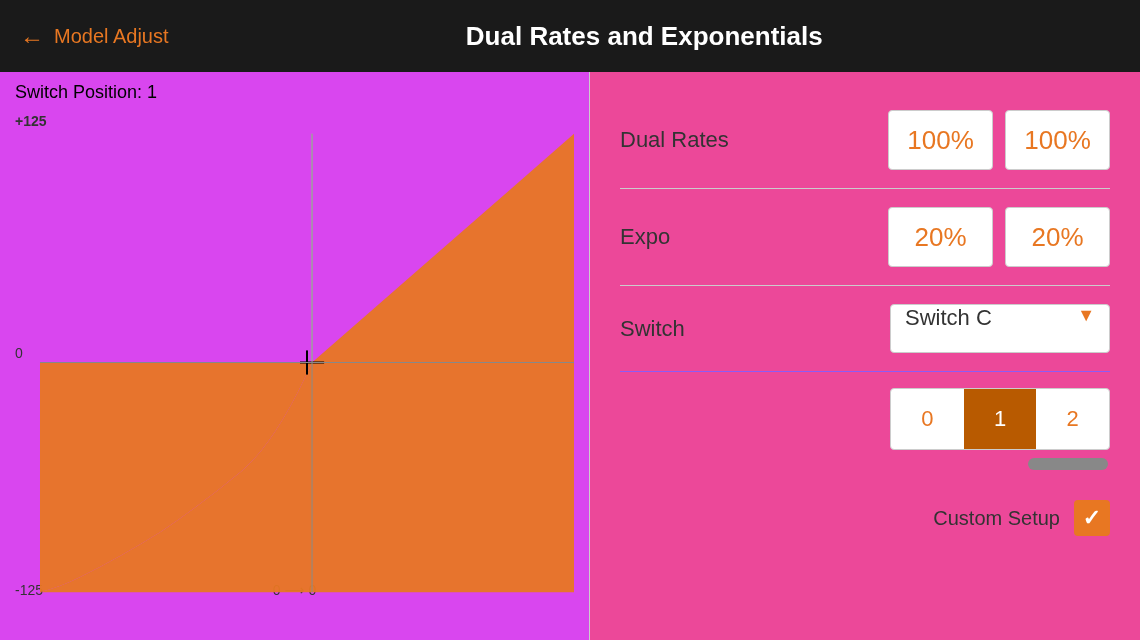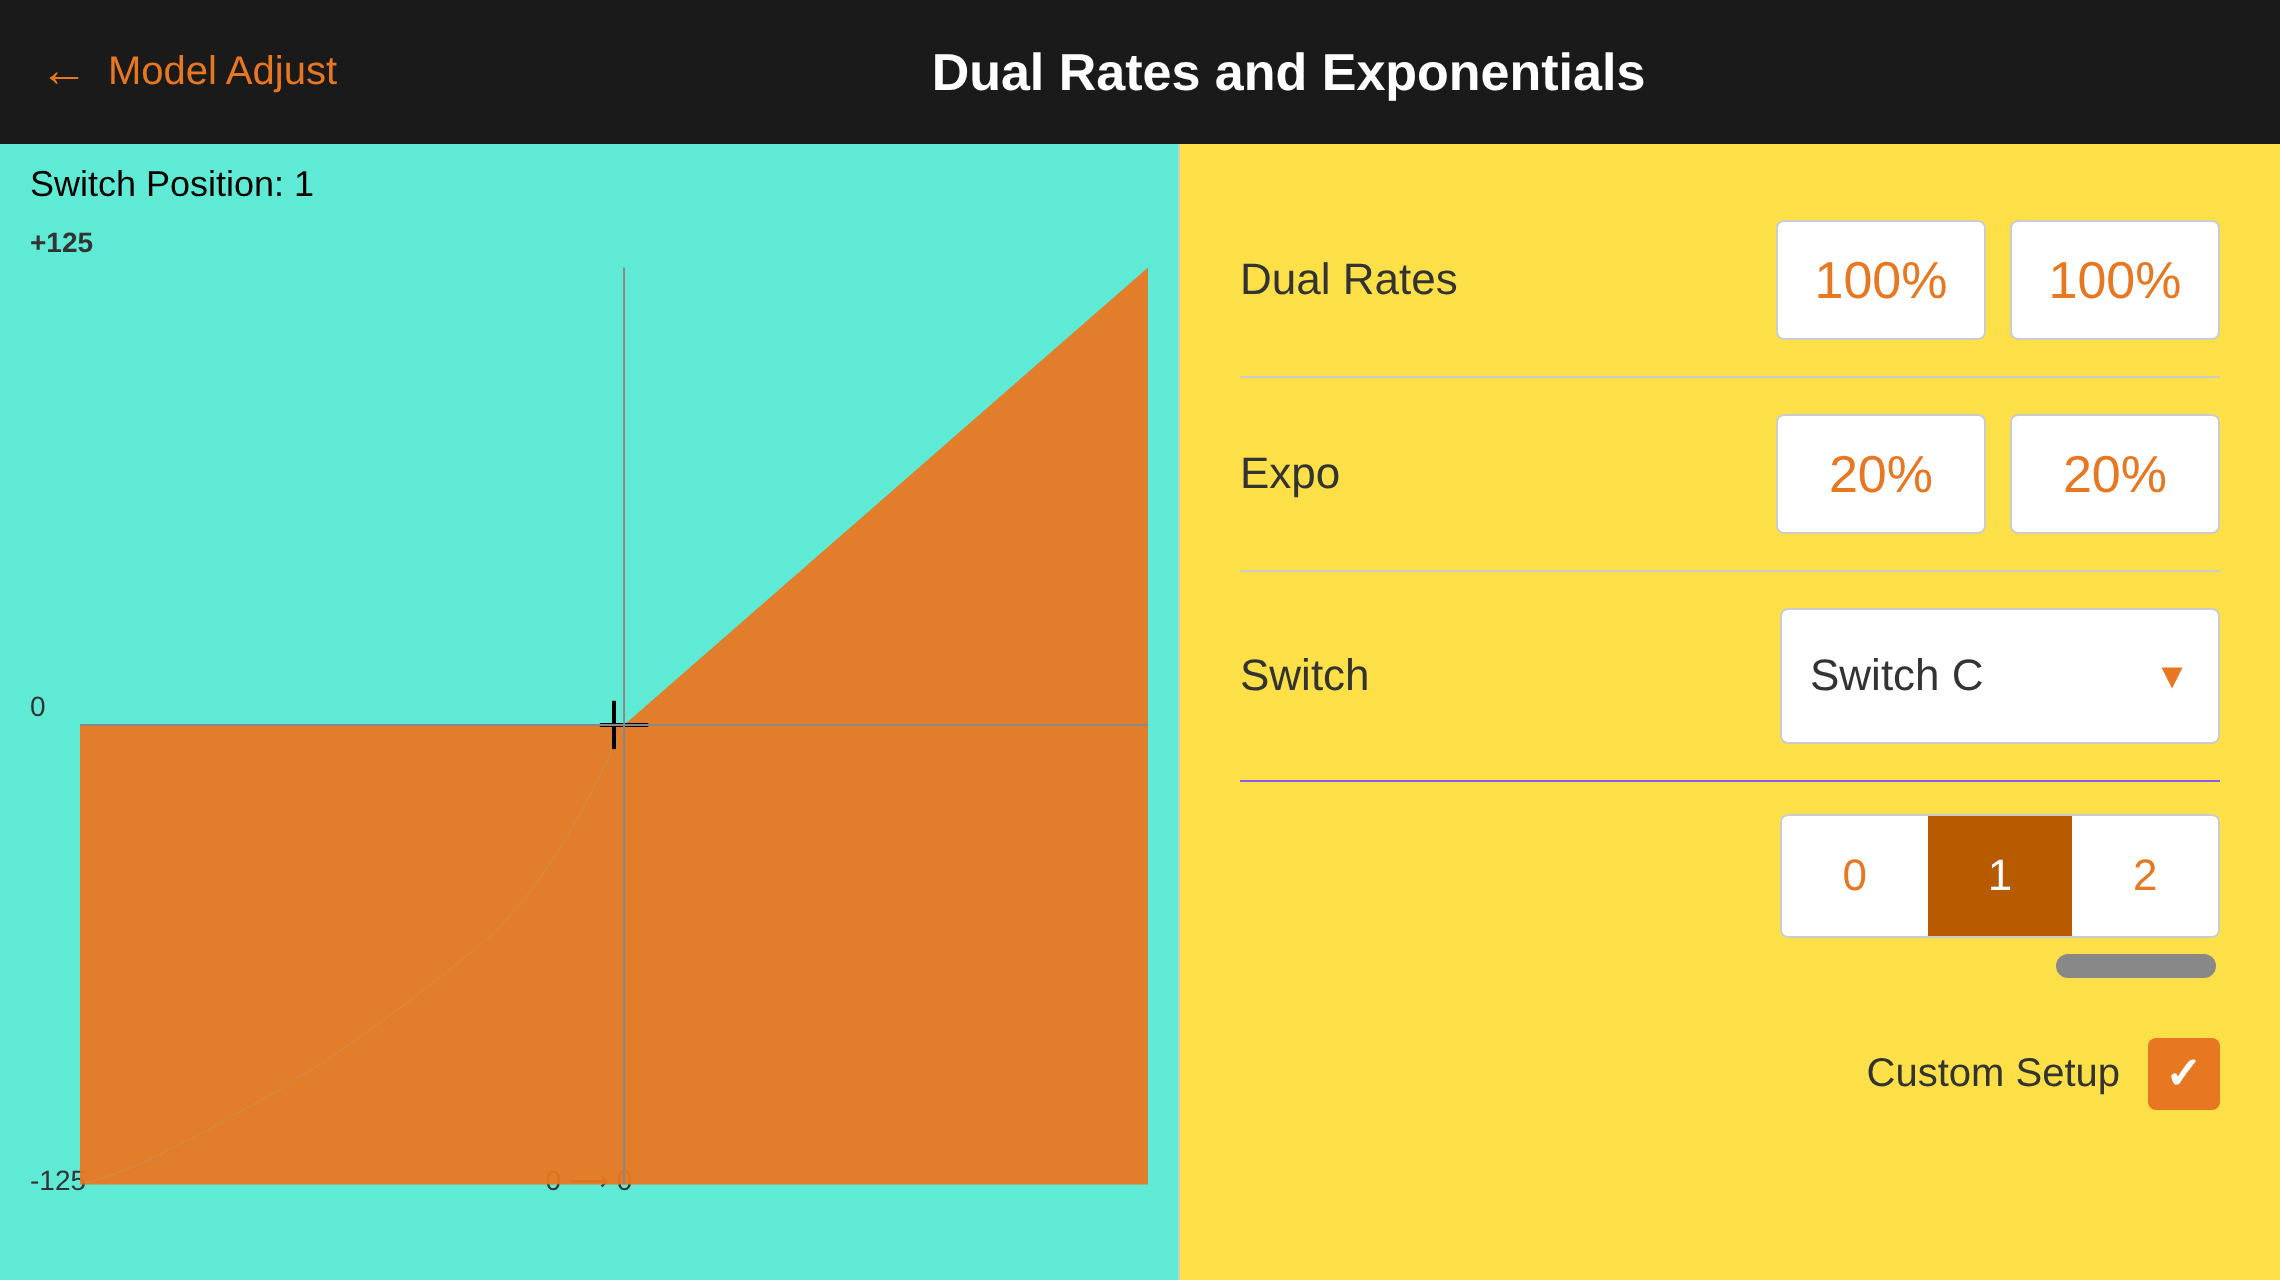--- a/index.html
+++ b/index.html
@@ -61,21 +61,21 @@
     #content {
       display: flex;
       width: 100%;
       height: 568px;
     }
 
     
     #graph-panel {
       width: 590px;
       height: 568px;
-      background: #5eead4;
+      background: #d946ef;
       border-right: 1px solid #cccccc;
       position: relative;
       padding: 10px 10px 30px 10px;
     }
     #switch-position {
       font-size: 18px;
       color: #000000;
       margin-bottom: 5px;
       padding-left: 5px;
     }
@@ -119,21 +119,21 @@
       position: absolute;
       top: 25px;
       left: 30px;
       width: calc(100% - 35px);
       height: calc(100% - 30px);
     }
 
     
     #right-panel {
       flex: 1;
-      background: #fde047;
+      background: #ec4899;
       padding: 20px 30px;
       display: flex;
       flex-direction: column;
       gap: 0;
     }
 
     
     .param-row {
       display: flex;
       align-items: center;
@@ -167,26 +167,25 @@
     
     #switch-row {
       display: flex;
       align-items: center;
       justify-content: space-between;
       padding: 18px 0;
       border-bottom: 1px solid #8b5cf6;
     }
     #switch-dropdown {
       width: 220px;
-      height: 68px;
+      height: 49px;
       background: #ffffff;
       border: 1px solid #cccccc;
       border-radius: 4px;
       display: flex;
-      align-items: center;
       justify-content: space-between;
       padding: 0 14px;
       font-size: 22px;
       color: #333333;
     }
     #switch-dropdown .dropdown-arrow {
       color: #e87722;
       font-size: 18px;
     }
 

